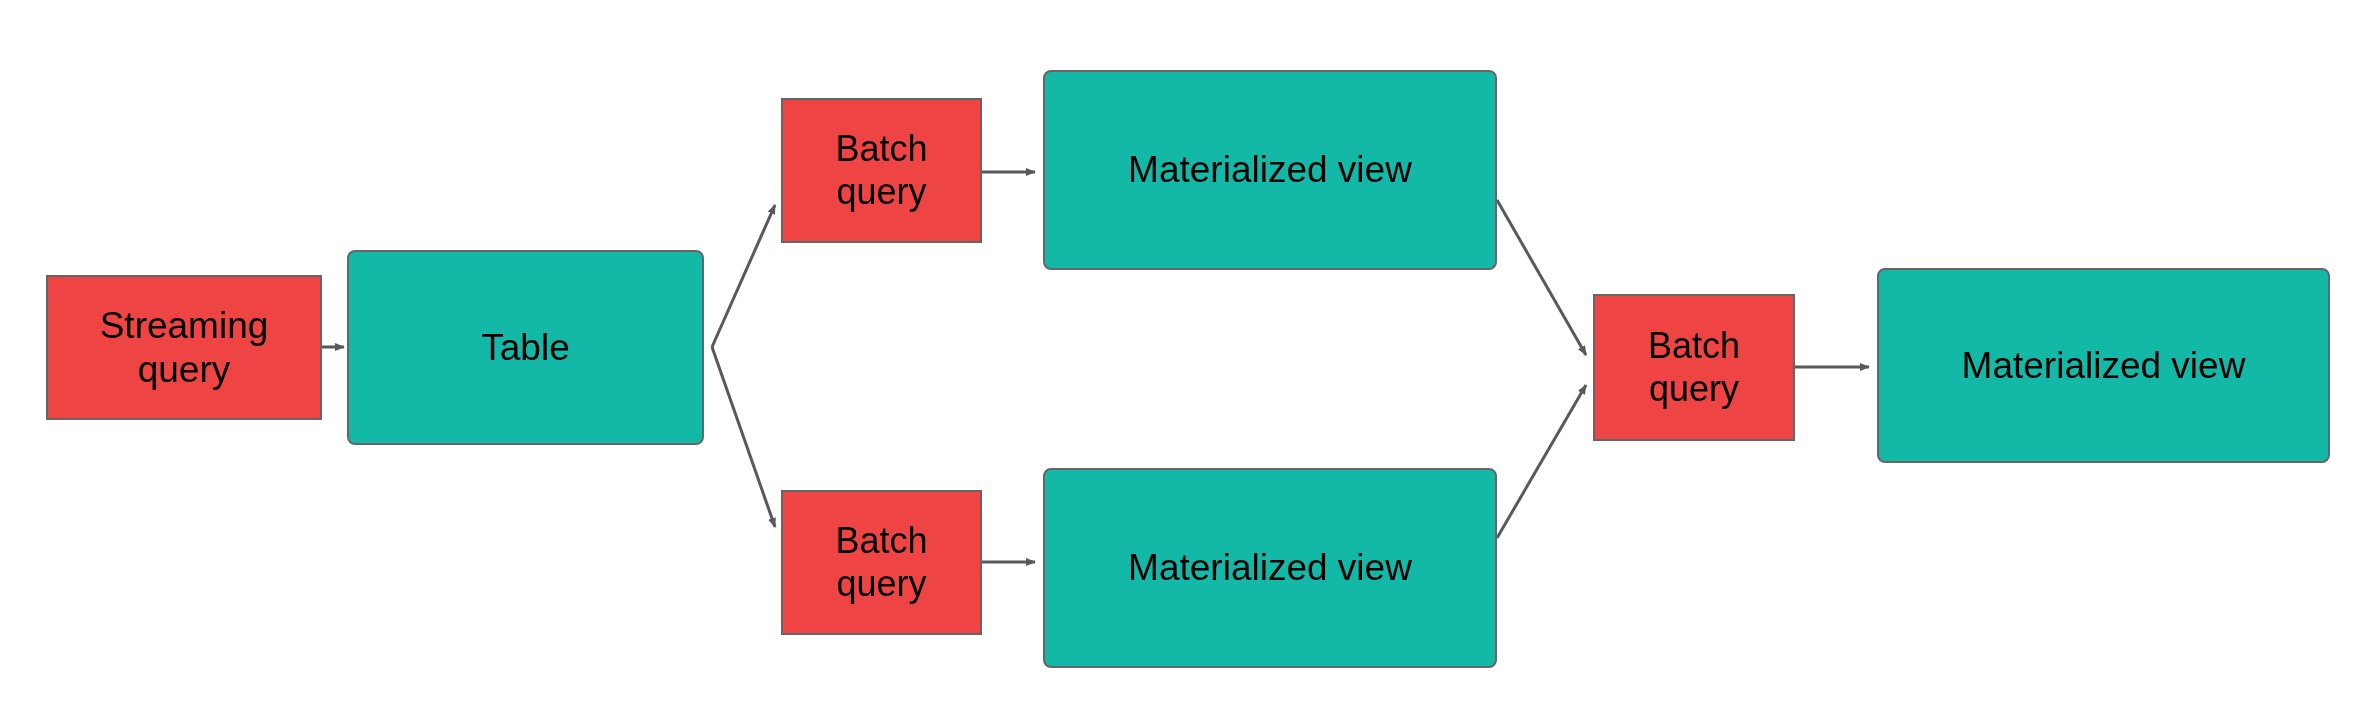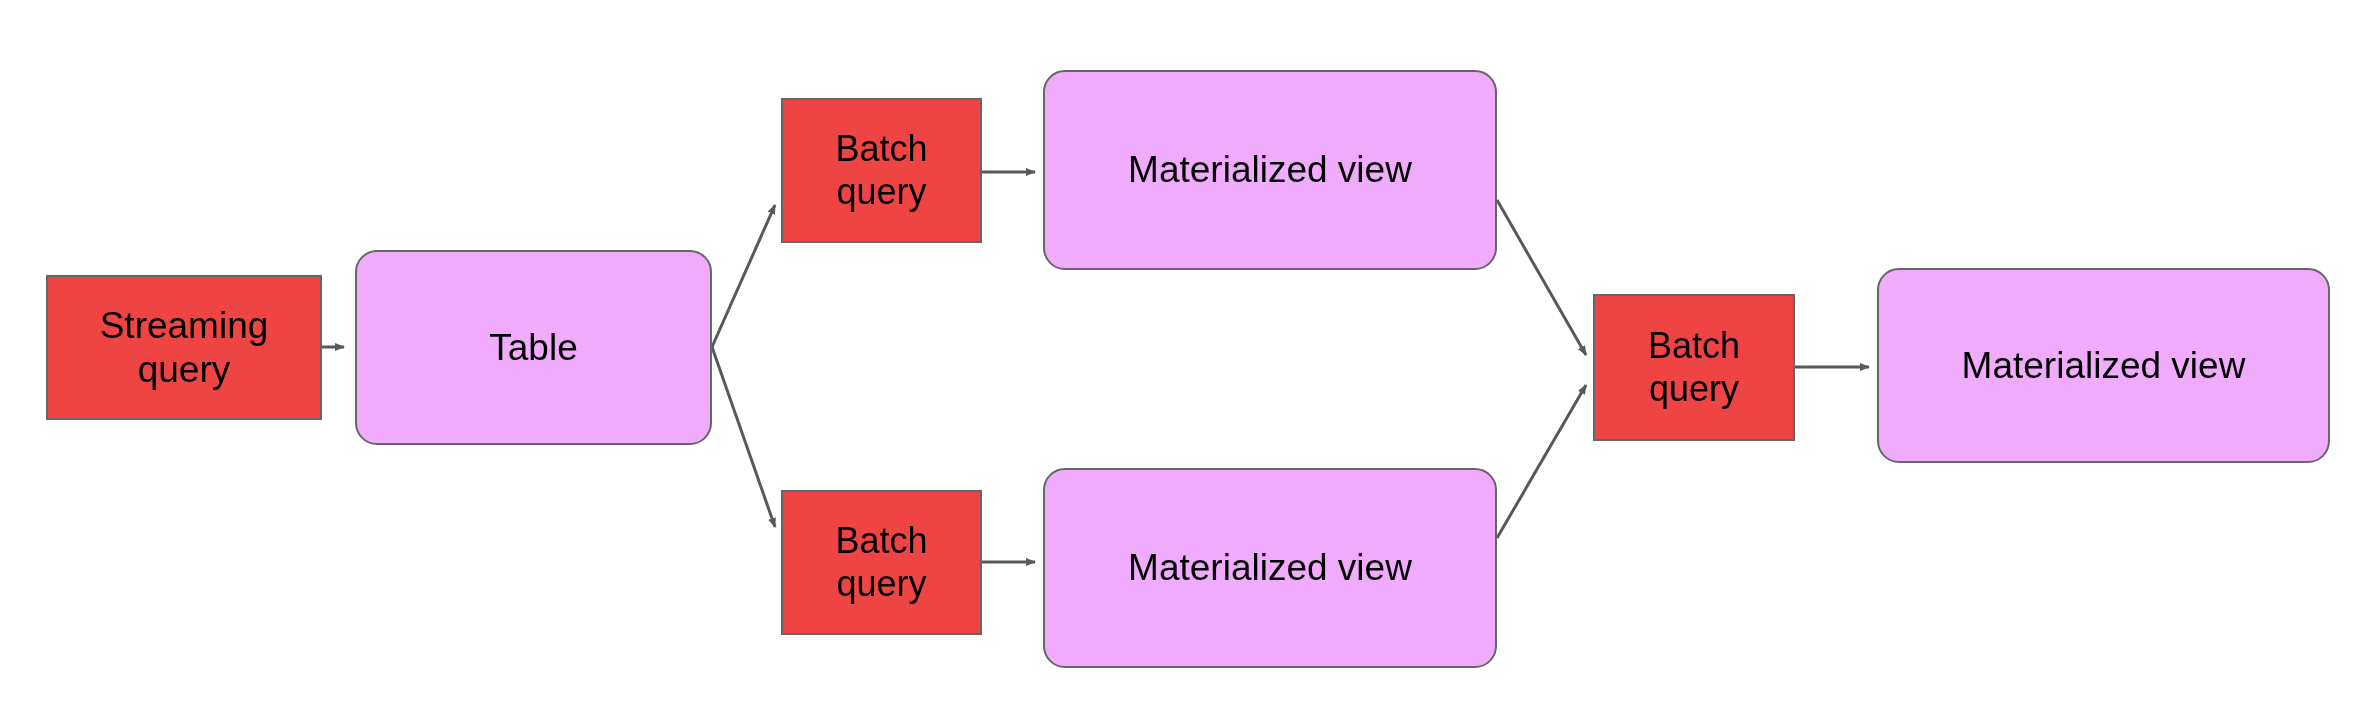--- a/index.html
+++ b/index.html
@@ -42,26 +42,26 @@
   .node-label {
     display: block;
     white-space: pre-line;
     padding: 0 6px;
   }
   .node.query {
     background: #ef4444;
     border-radius: 0;
   }
   .node.store {
-    background: #f0abfc;
-    border-radius: 22px;
+    background: #14b8a6;
+    border-radius: 8px;
   }
   
   .n-streaming-query { left: 46px;   top: 275px; width: 276px; height: 145px; font-size: 37px; }
-  .n-table           { left: 355px;  top: 250px; width: 357px; height: 195px; font-size: 37px; }
+  .n-table           { left: 347px;  top: 250px; width: 357px; height: 195px; font-size: 37px; }
   .n-batch-top       { left: 781px;  top: 98px;  width: 201px; height: 145px; font-size: 36px; }
   .n-mv-top          { left: 1043px; top: 70px;  width: 454px; height: 200px; font-size: 37px; }
   .n-batch-bottom    { left: 781px;  top: 490px; width: 201px; height: 145px; font-size: 36px; }
   .n-mv-bottom       { left: 1043px; top: 468px; width: 454px; height: 200px; font-size: 37px; }
   .n-batch-right     { left: 1593px; top: 294px; width: 202px; height: 147px; font-size: 36px; }
   .n-mv-right        { left: 1877px; top: 268px; width: 453px; height: 195px; font-size: 37px; }
 </style>
 </head>
 <body>
 

